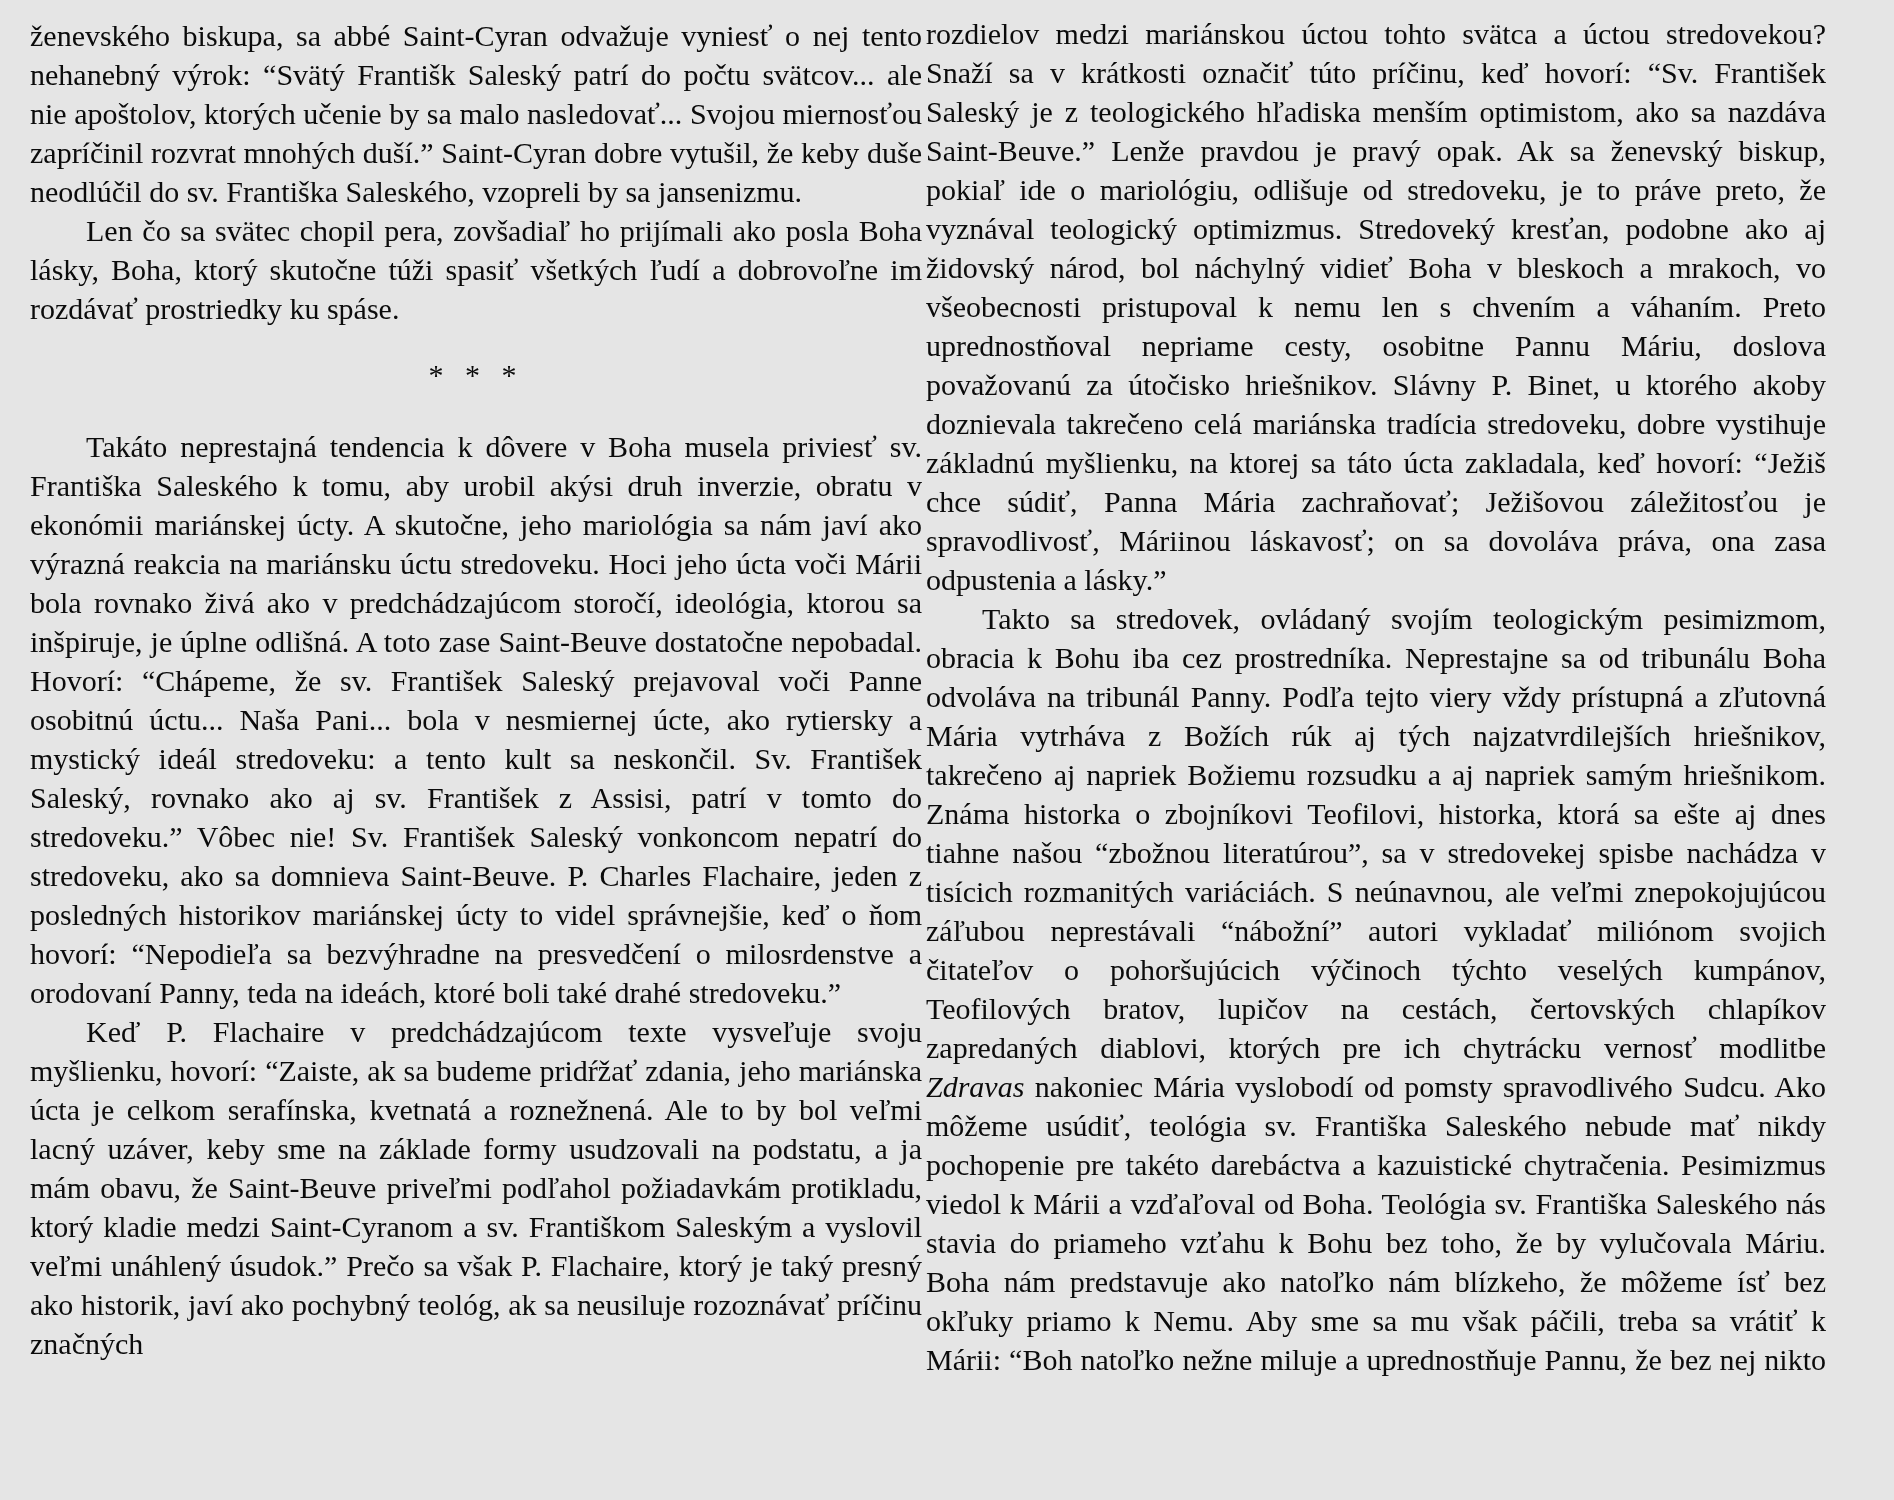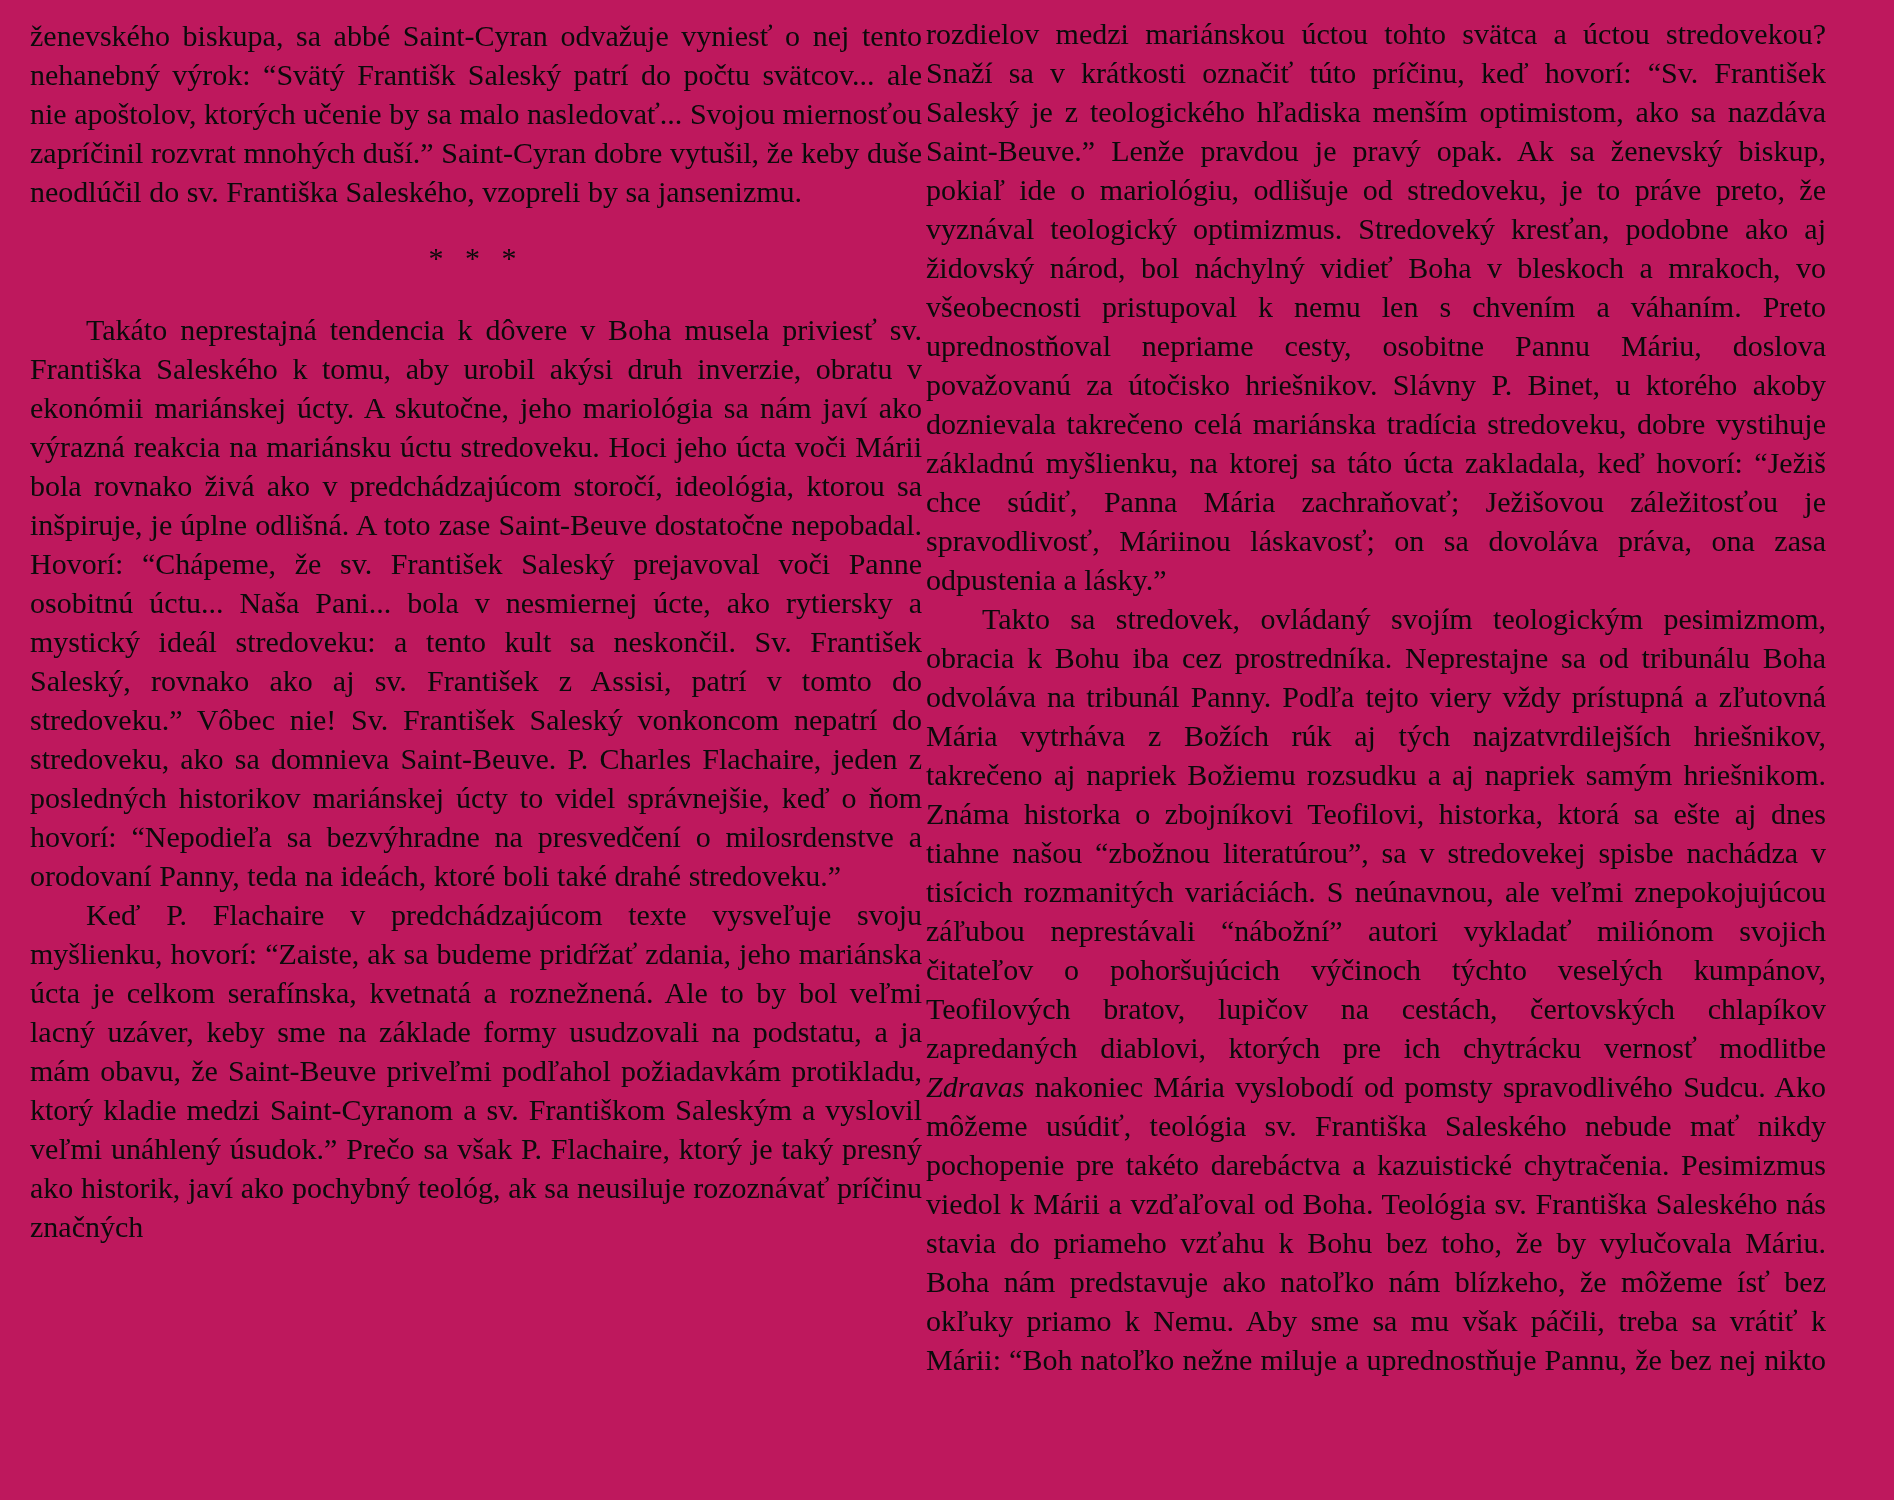--- a/index.html
+++ b/index.html
@@ -4,21 +4,21 @@
 <style>
   html, body {
     margin: 0;
     padding: 0;
     background: #ffffff;
   }
   .page {
     position: relative;
     width: 1894px;
     height: 1500px;
-    background: #be185d;
+    background: #e5e5e5;
     overflow: hidden;
     font-family: "Liberation Serif", "DejaVu Serif", serif;
     color: #0b0b0b;
   }
   .column {
     position: absolute;
     top: 16px;
   }
   .column.left {
     left: 30px;
@@ -52,20 +52,21 @@
     letter-spacing: 7px;
     margin: 27px 0 33px 0;
   }
 </style>
 </head>
 <body>
 
 <div class="page">
   <div class="column left">
       <p class="para"><span>ženevského biskupa, sa abbé Saint-Cyran odvažuje vyniesť o nej tento nehanebný výrok: “Svätý Františk Saleský patrí do počtu svätcov... ale nie apoštolov, ktorých učenie by sa malo nasledovať... Svojou miernosťou zapríčinil rozvrat mnohých duší.” Saint-Cyran dobre vytušil, že keby duše neodlúčil do sv. Františka Saleského, vzopreli by sa jansenizmu.</span></p>
+      <p class="para indent"><span>Len čo sa svätec chopil pera, zovšadiaľ ho prijímali ako posla Boha lásky, Boha, ktorý skutočne túži spasiť všetkých ľudí a dobrovoľne im rozdávať prostriedky ku spáse.</span></p>
       <div class="separator">* * *</div>
       <p class="para indent"><span>Takáto neprestajná tendencia k dôvere v Boha musela priviesť sv. Františka Saleského k tomu, aby urobil akýsi druh inverzie, obratu v ekonómii mariánskej úcty. A skutočne, jeho mariológia sa nám javí ako výrazná reakcia na mariánsku úctu stredoveku. Hoci jeho úcta voči Márii bola rovnako živá ako v predchádzajúcom storočí, ideológia, ktorou sa inšpiruje, je úplne odlišná. A toto zase Saint-Beuve dostatočne nepobadal. Hovorí: “Chápeme, že sv. František Saleský prejavoval voči Panne osobitnú úctu... Naša Pani... bola v nesmiernej úcte, ako rytiersky a mystický ideál stredoveku: a tento kult sa neskončil. Sv. František Saleský, rovnako ako aj sv. František z Assisi, patrí v tomto do stredoveku.” Vôbec nie! Sv. František Saleský vonkoncom nepatrí do stredoveku, ako sa domnieva Saint-Beuve. P. Charles Flachaire, jeden z posledných historikov mariánskej úcty to videl správnejšie, keď o ňom hovorí: “Nepodieľa sa bezvýhradne na presvedčení o milosrdenstve a orodovaní Panny, teda na ideách, ktoré boli také drahé stredoveku.”</span></p>
       <p class="para indent flush-last"><span>Keď P. Flachaire v predchádzajúcom texte vysveľuje svoju myšlienku, hovorí: “Zaiste, ak sa budeme pridŕžať zdania, jeho mariánska úcta je celkom serafínska, kvetnatá a roznežnená. Ale to by bol veľmi lacný uzáver, keby sme na základe formy usudzovali na podstatu, a ja mám obavu, že Saint-Beuve priveľmi podľahol požiadavkám protikladu, ktorý kladie medzi Saint-Cyranom a sv. Františkom Saleským a vyslovil veľmi unáhlený úsudok.” Prečo sa však P. Flachaire, ktorý je taký presný ako historik, javí ako pochybný teológ, ak sa neusiluje rozoznávať príčinu značných</span></p>
     </div>
   <div class="column right">
       <p class="para"><span>rozdielov medzi mariánskou úctou tohto svätca a úctou stredovekou? Snaží sa v krátkosti označiť túto príčinu, keď hovorí: “Sv. František Saleský je z teologického hľadiska menším optimistom, ako sa nazdáva Saint-Beuve.” Lenže pravdou je pravý opak. Ak sa ženevský biskup, pokiaľ ide o mariológiu, odlišuje od stredoveku, je to práve preto, že vyznával teologický optimizmus. Stredoveký kresťan, podobne ako aj židovský národ, bol náchylný vidieť Boha v bleskoch a mrakoch, vo všeobecnosti pristupoval k nemu len s chvením a váhaním. Preto uprednostňoval nepriame cesty, osobitne Pannu Máriu, doslova považovanú za útočisko hriešnikov. Slávny P. Binet, u ktorého akoby doznievala takrečeno celá mariánska tradícia stredoveku, dobre vystihuje základnú myšlienku, na ktorej sa táto úcta zakladala, keď hovorí: “Ježiš chce súdiť, Panna Mária zachraňovať; Ježišovou záležitosťou je spravodlivosť, Máriinou láskavosť; on sa dovoláva práva, ona zasa odpustenia a lásky.”</span></p>
       <p class="para indent flush-last"><span>Takto sa stredovek, ovládaný svojím teologickým pesimizmom, obracia k Bohu iba cez prostredníka. Neprestajne sa od tribunálu Boha odvoláva na tribunál Panny. Podľa tejto viery vždy prístupná a zľutovná Mária vytrháva z Božích rúk aj tých najzatvrdilejších hriešnikov, takrečeno aj napriek Božiemu rozsudku a aj napriek samým hriešnikom. Známa historka o zbojníkovi Teofilovi, historka, ktorá sa ešte aj dnes tiahne našou “zbožnou literatúrou”, sa v stredovekej spisbe nachádza v tisícich rozmanitých variáciách. S neúnavnou, ale veľmi znepokojujúcou záľubou neprestávali “nábožní” autori vykladať miliónom svojich čitateľov o pohoršujúcich výčinoch týchto veselých kumpánov, Teofilových bratov, lupičov na cestách, čertovských chlapíkov zapredaných diablovi, ktorých pre ich chytrácku vernosť modlitbe </span><em>Zdravas</em><span> nakoniec Mária vyslobodí od pomsty spravodlivého Sudcu. Ako môžeme usúdiť, teológia sv. Františka Saleského nebude mať nikdy pochopenie pre takéto darebáctva a kazuistické chytračenia. Pesimizmus viedol k Márii a vzďaľoval od Boha. Teológia sv. Františka Saleského nás stavia do priameho vzťahu k Bohu bez toho, že by vylučovala Máriu. Boha nám predstavuje ako natoľko nám blízkeho, že môžeme ísť bez okľuky priamo k Nemu. Aby sme sa mu však páčili, treba sa vrátiť k Márii: “Boh natoľko nežne miluje a uprednostňuje Pannu, že bez nej nikto</span></p>
     </div>
 </div>
 

